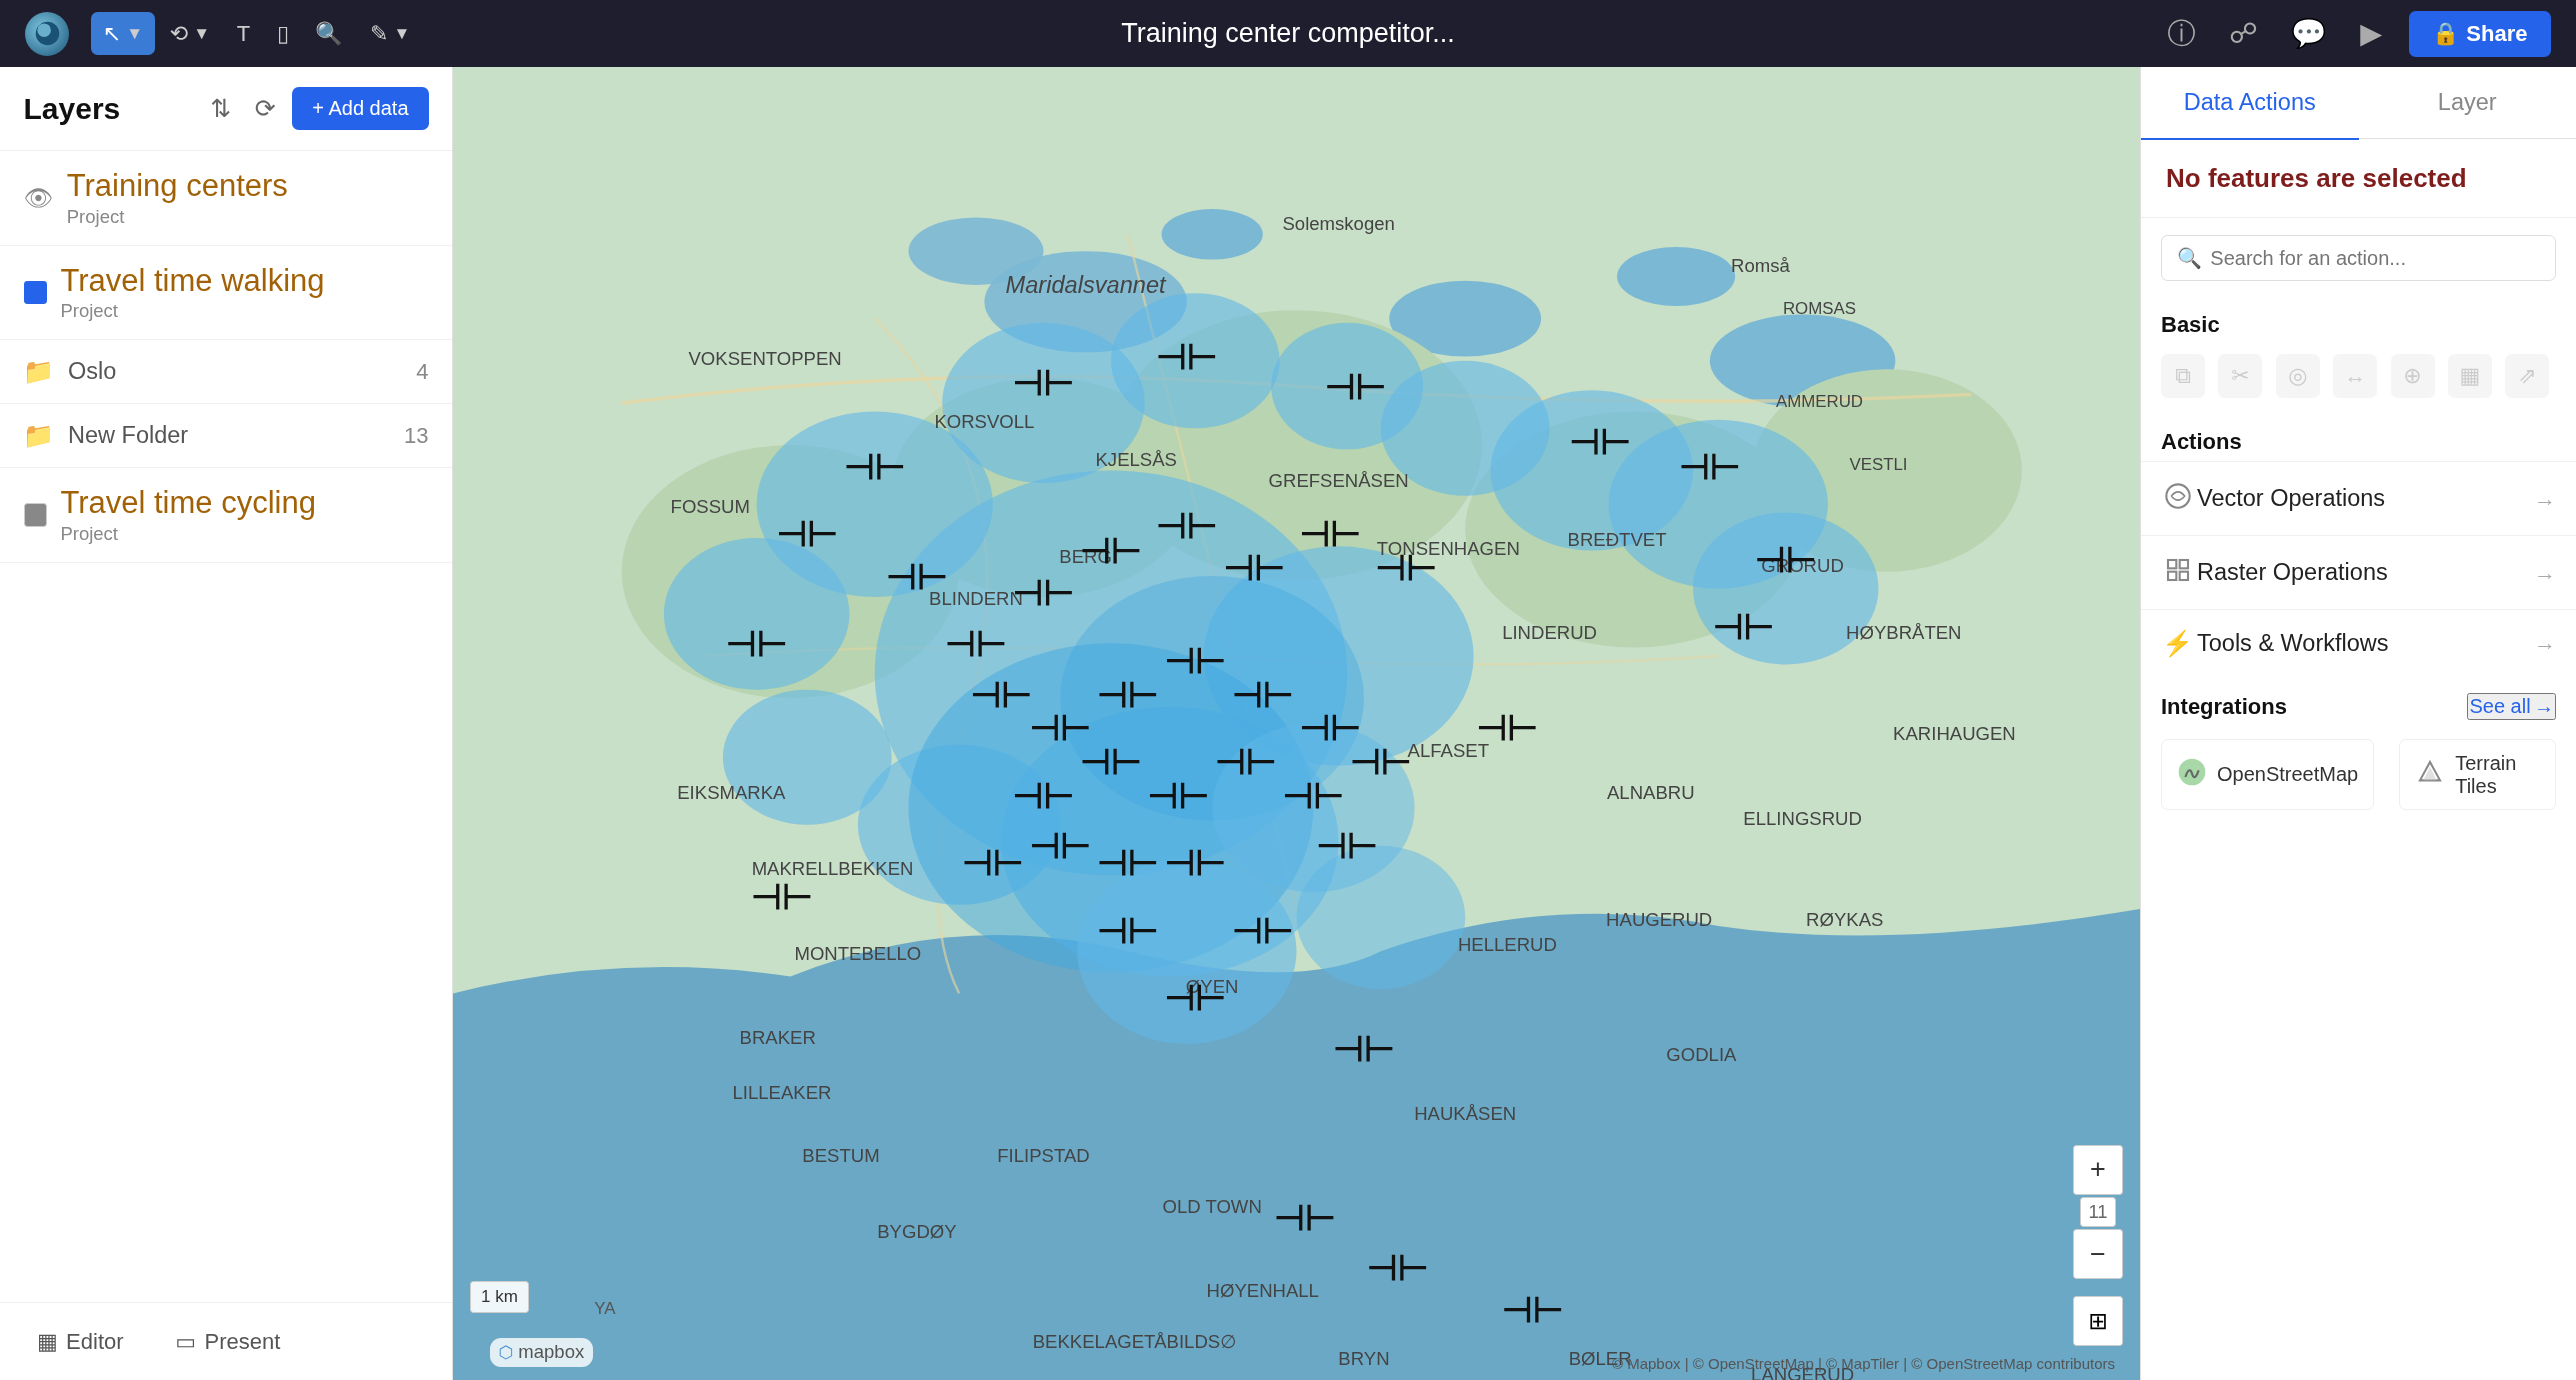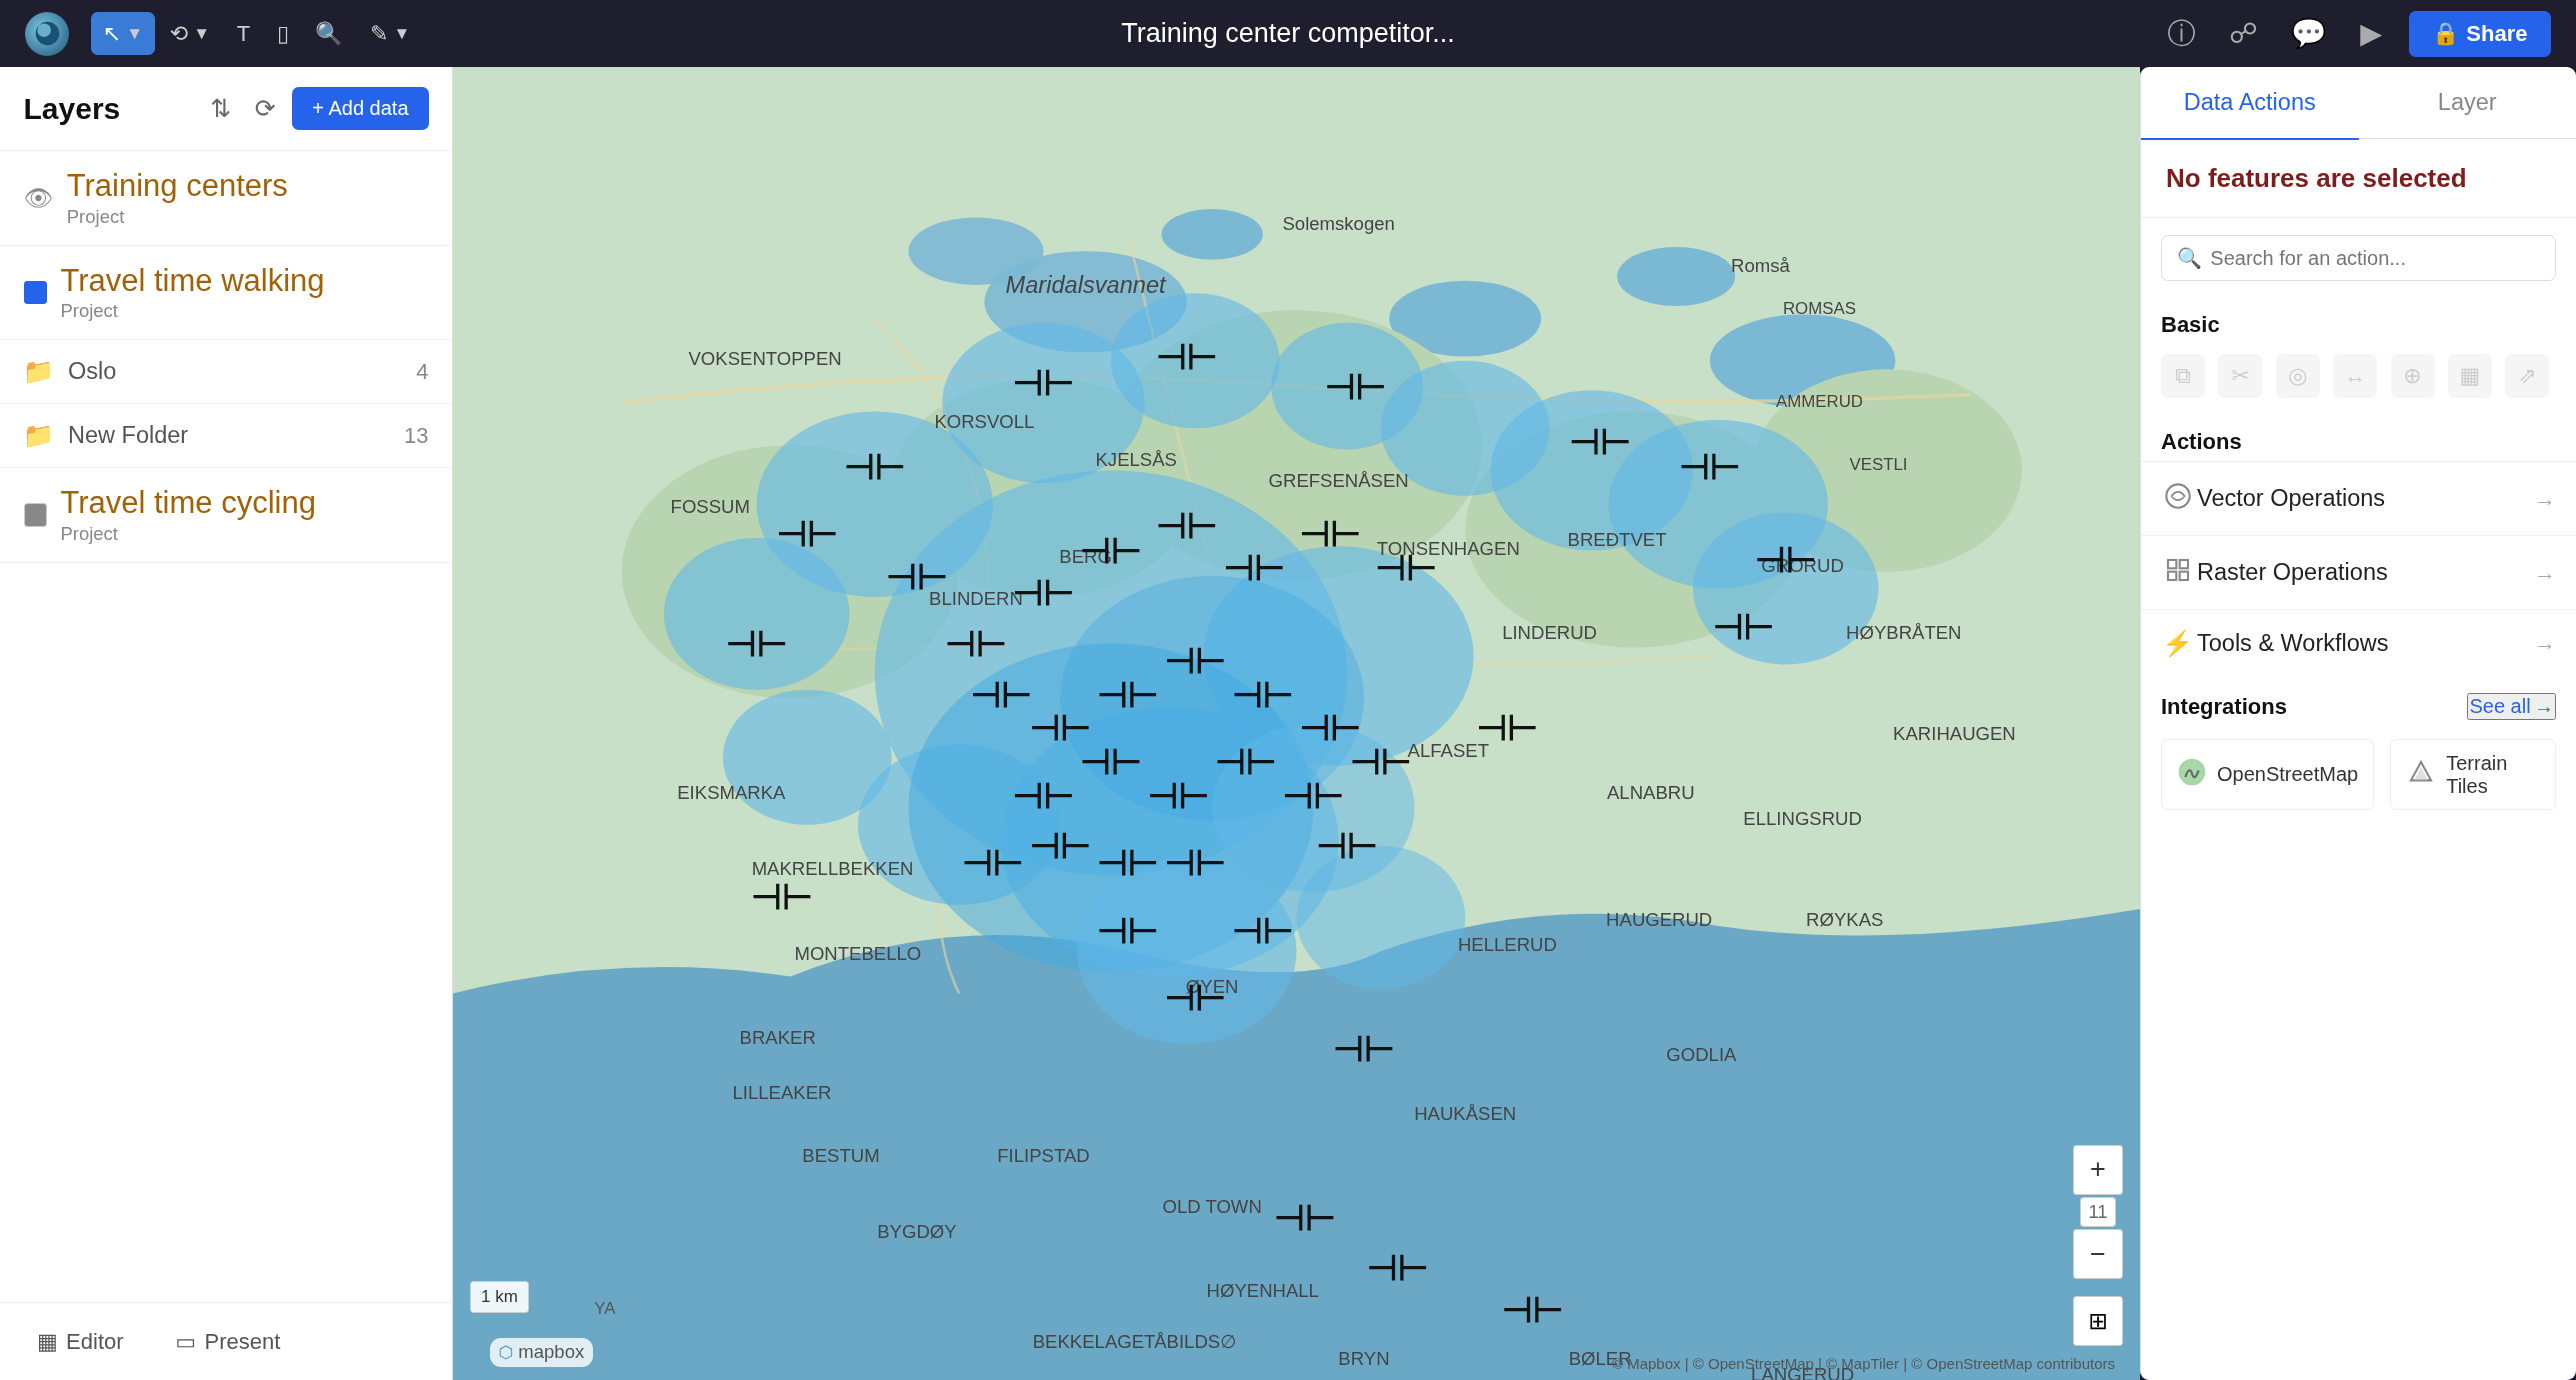--- a/index.html
+++ b/index.html
@@ -127,21 +127,21 @@
     .map-grid-btn {
       position: absolute; bottom: 34px; right: 17px;
       width: 50px; height: 50px; background: white; border: 0.8px solid #ccc;
       cursor: pointer; font-size: 23.5px; display: flex; align-items: center; justify-content: center;
       border-radius: 3.4px;
     }
 
     
     .right-panel {
       width: 436px; background: #fff; border-left: 0.8px solid #e0e0e0;
-      display: flex; flex-direction: column; flex-shrink: 0; border-radius: 9px;
+      display: flex; flex-direction: column; flex-shrink: 0;
     }
     .right-panel-tabs {
       display: flex; border-bottom: 1.7px solid #e0e0e0;
     }
     .rp-tab {
       flex: 1; padding: 22px 17px; text-align: center; cursor: pointer;
       font-size: 23.5px; font-weight: 500; color: #888; border: none; background: none;
       border-bottom: 2.5px solid transparent; margin-bottom: -1.7px;
     }
     .rp-tab.active { color: #2563eb; border-bottom-color: #2563eb; }
@@ -185,21 +185,21 @@
     .rp-action-arrow { font-size: 22px; color: #aaa; }
 
     .rp-integrations-header {
       display: flex; align-items: center; justify-content: space-between;
       padding: 17px 20px 8.4px;
     }
     .rp-integrations-title { font-size: 22px; font-weight: 600; color: #111; }
     .rp-see-all { font-size: 20px; color: #2563eb; cursor: pointer; display: flex; align-items: center; gap: 3.4px; }
 
     .rp-integrations-row {
-      display: flex; gap: 16px; padding: 10px 20px;
+      display: flex; gap: 25px; padding: 10px 20px;
     }
     .rp-integration {
       display: flex; align-items: center; gap: 10px; padding: 11.7px 15px;
       border: 0.8px solid #eee; border-radius: 6.7px; cursor: pointer;
     }
     .rp-integration-icon { font-size: 22px; }
     .rp-integration-name { font-size: 20px; color: #333; }
   </style>
 </head>
 <body>

